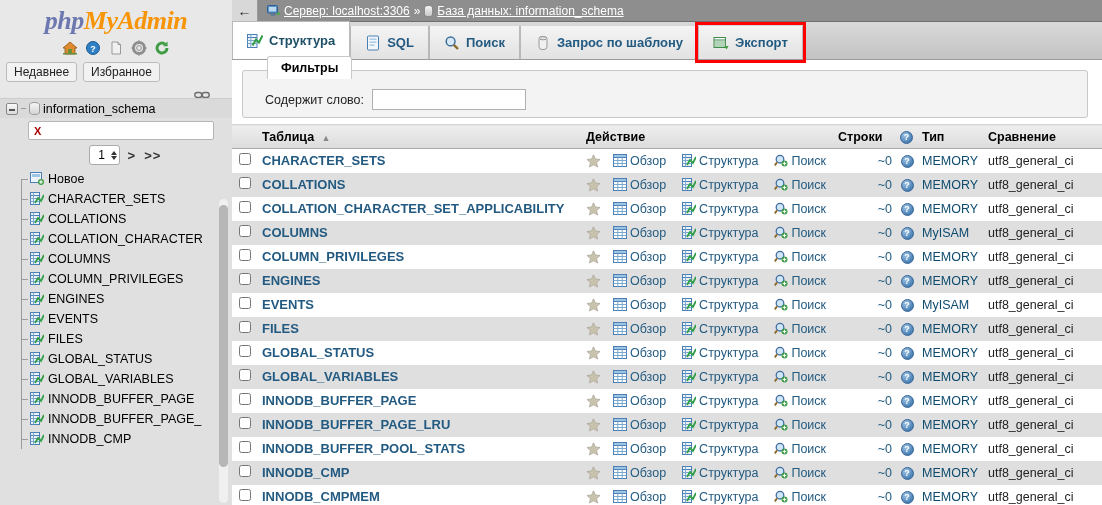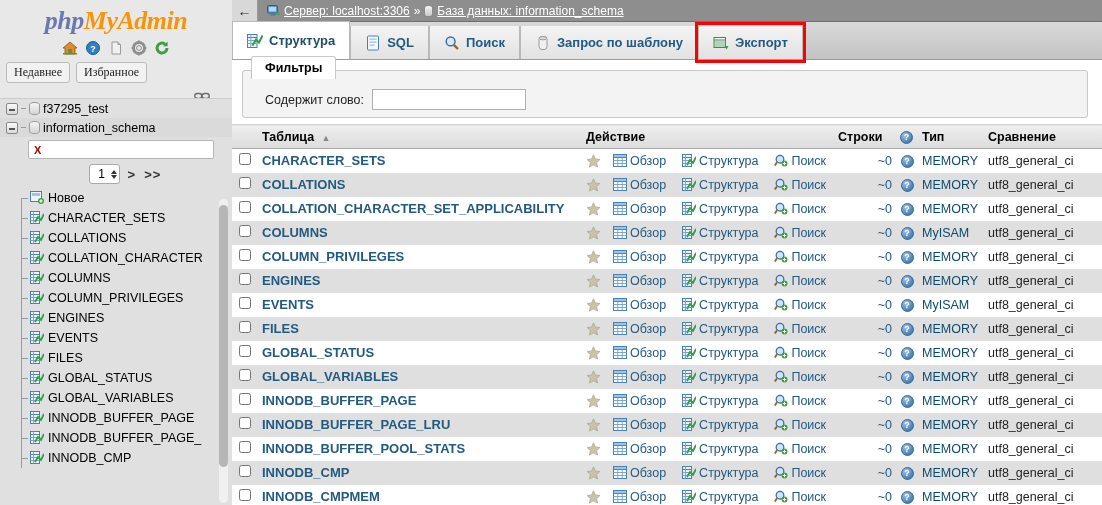--- a/index.html
+++ b/index.html
@@ -40,21 +40,21 @@
     gap: 7px; padding: 2px 0 4px 0;
   }
   .icon-row .ic { width: 16px; height: 16px; display: inline-block; }
 
   .quick-links {
     display: flex; gap: 6px; padding: 2px 0 6px 6px;
   }
   .qbtn {
     border: 1px solid #bbb; background: #f2f2f2;
     border-radius: 3px; padding: 2px 7px;
-    font-size: 12px; color: #222; cursor: pointer; font-family: Liberation Serif, serif;
+    font-size: 12px; color: #222; cursor: pointer;
   }
   .chain-row { height: 16px; position: relative; }
   .chain-ic { position: absolute; right: 22px; top: 1px; width: 16px; height: 10px; }
 
   .tree-wrap {
     position: absolute; top: 98px; left: 0; right: 0; bottom: 0;
     background: #e0e0e0;
     border-top: 1px solid #ccc;
     overflow: hidden;
   }
@@ -187,21 +187,21 @@
   .content { position: absolute; top: 61px; left: 0; right: 0; bottom: 0; background: #fff; }
 
   
   .filters-fs {
     margin: 9px 0 0 10px; width: 846px;
     border: 1px solid #c8c8c8; border-radius: 3px;
     background: #f3f3f3; position: relative;
     height: 48px;
   }
   .filters-legend {
-    position: absolute; top: -15px; left: 8px;
+    position: absolute; top: -15px; left: 24px;
     background: #fff; border: 1px solid #c8c8c8; border-bottom: none;
     border-radius: 3px 3px 0 0;
     padding: 4px 13px; font-size: 12.5px; font-weight: bold; color: #000;
   }
   .filters-inner {
     display: flex; align-items: center; gap: 8px;
     padding: 14px 0 0 13px;
   }
   .filters-inner label { font-size: 12.5px; color: #222; }
   .filters-inner input {
@@ -315,26 +315,20 @@
       <span class="chain-ic">
         <svg width="16" height="10" viewBox="0 0 16 10">
             <rect x="0.8" y="2.5" width="7" height="5" rx="2.5" fill="none" stroke="#6d6d6d" stroke-width="1.4"></rect>
             <rect x="8.2" y="2.5" width="7" height="5" rx="2.5" fill="none" stroke="#6d6d6d" stroke-width="1.4"></rect>
           </svg>
       </span>
     </div>
 
     <div class="tree-wrap">
 
-      <div class="db-row">
-        <span class="tog"></span>
-        <span class="dash"></span>
-        <span class="db-ic"></span>
-        <span>f37295_test</span>
-      </div>
 
       <div class="db-row sel">
         <span class="tog"></span>
         <span class="dash"></span>
         <span class="db-ic"></span>
         <span>information_schema</span>
       </div>
 
       <div class="filter-area">
         <div class="filter-box">

